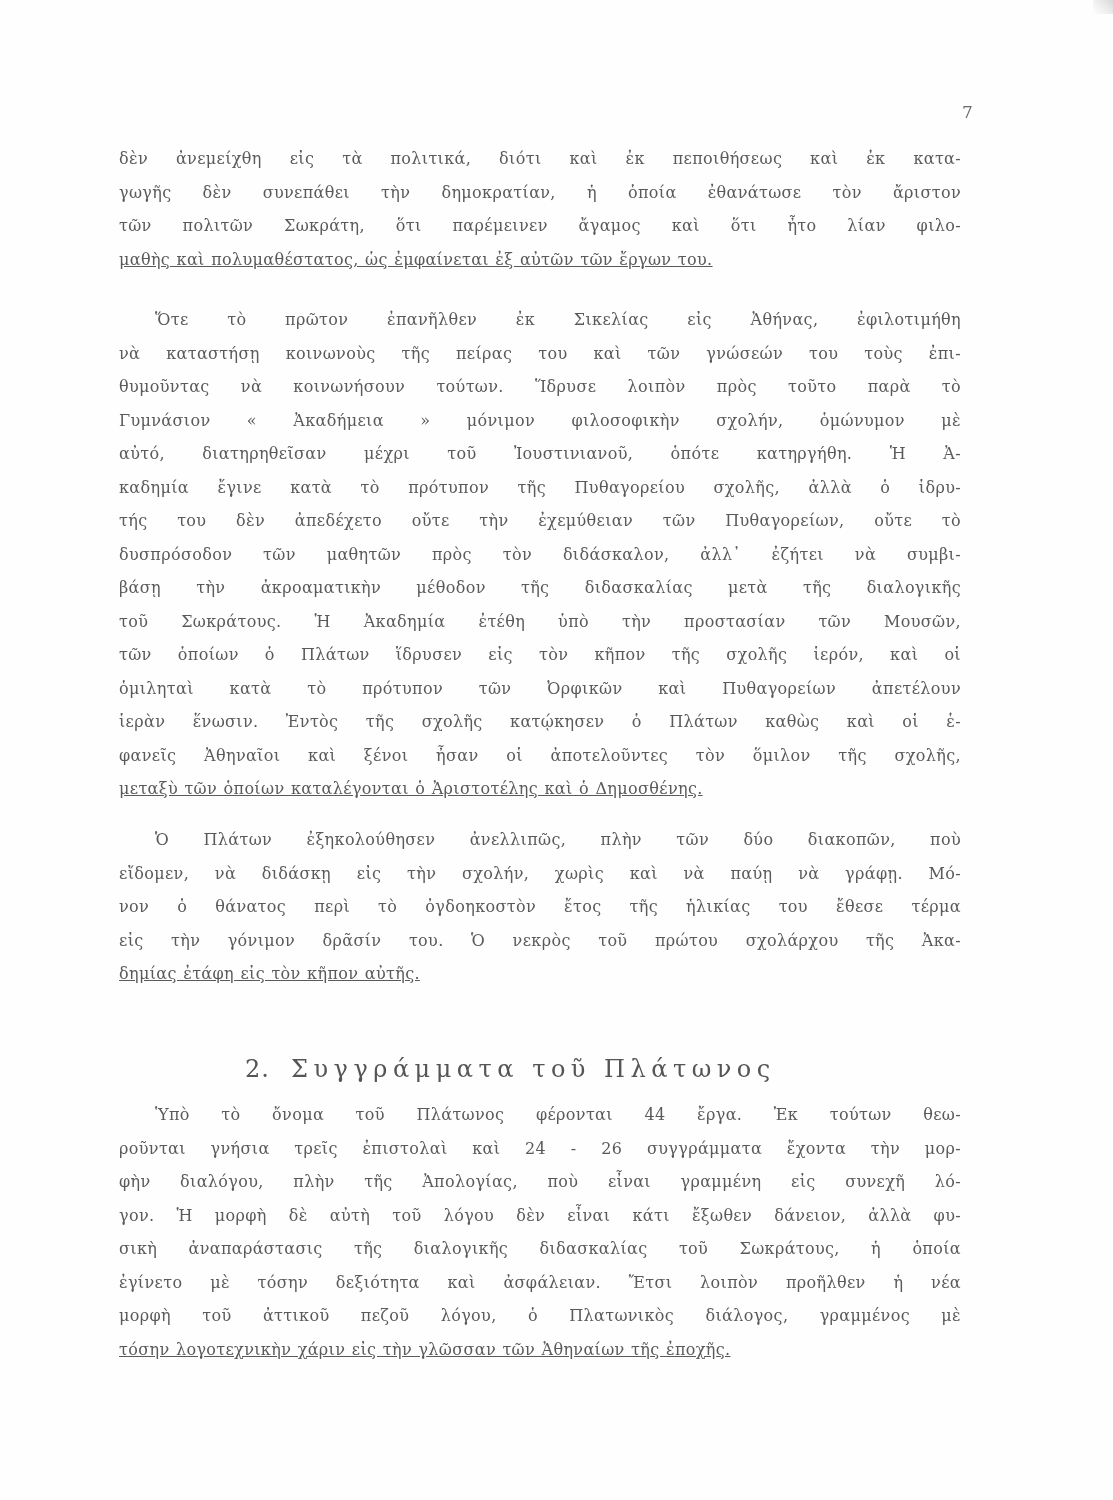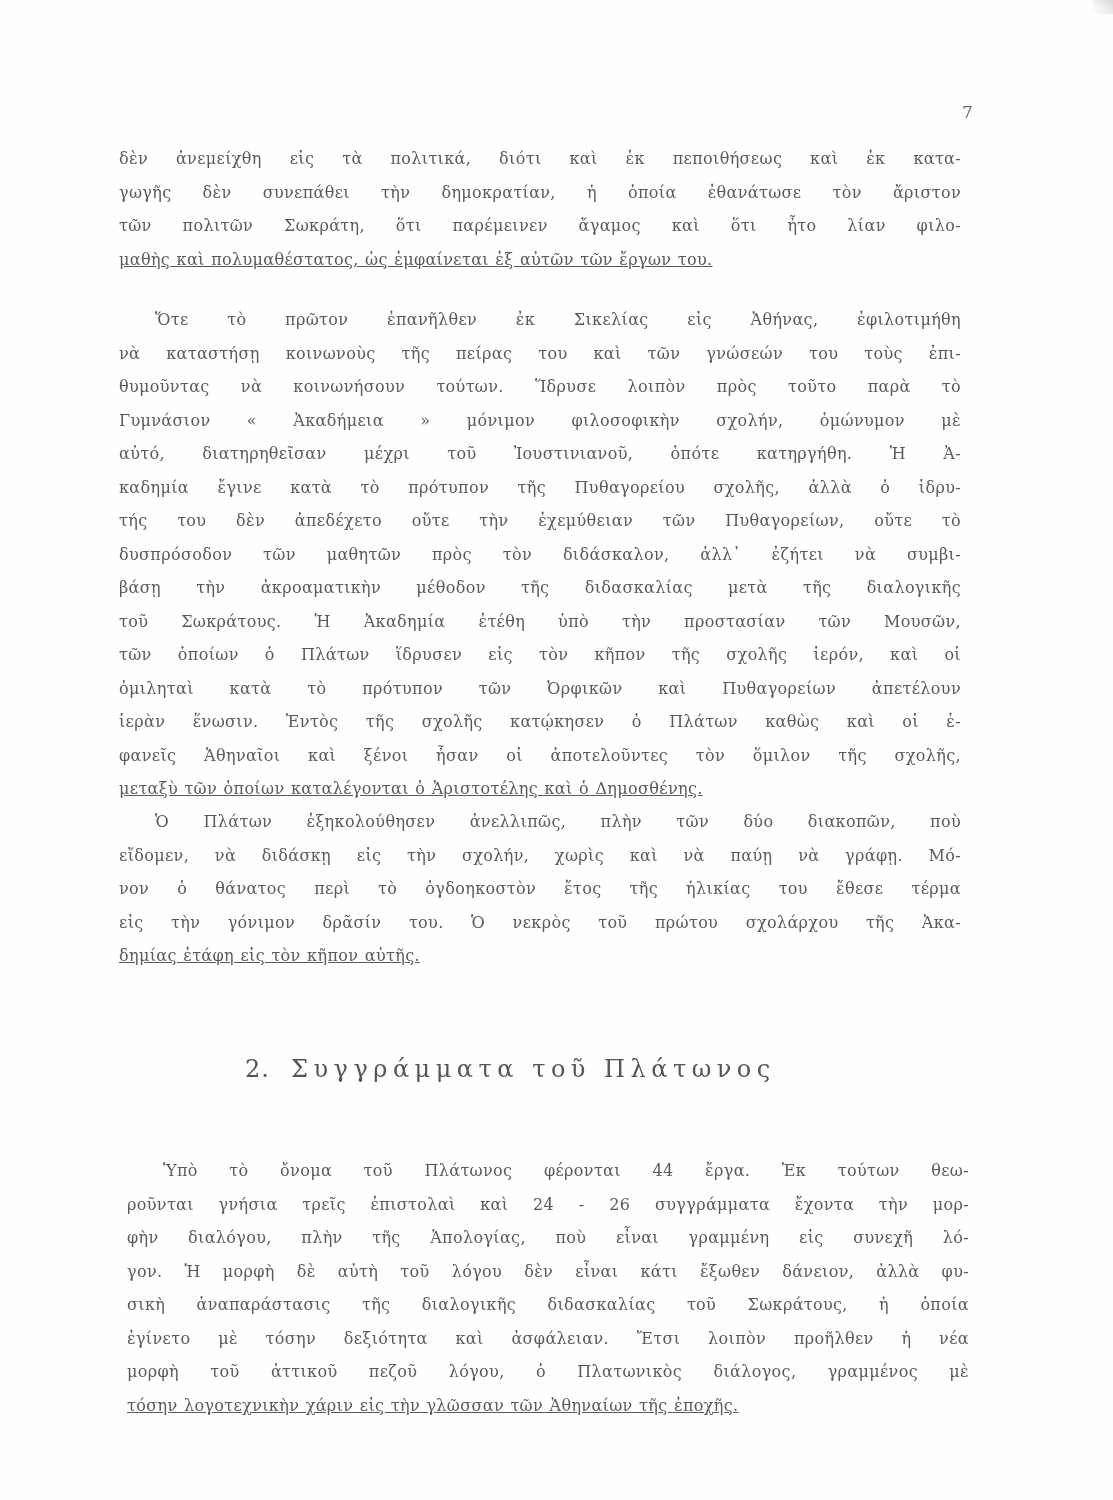--- a/index.html
+++ b/index.html
@@ -54,22 +54,22 @@
     }
     .line.last {
       text-align-last: left;
       text-decoration: underline;
     }
     .line.indent {
       padding-left: 36px;
     }
     #block-1 { top: 142px; }
     #block-2 { top: 275px; margin-top: 28px; }
-    #block-3 { top: 805px; }
-    #block-4 { top: 1154px; margin-left: 8px; }
+    #block-3 { top: 823px; }
+    #block-4 { top: 1098px; }
     .section-heading {
       position: absolute;
       left: 245px;
       top: 1035px;
       font-size: 24px;
       letter-spacing: 5.5px;
       color: #555;
       font-weight: normal;
       white-space: nowrap;
     }

